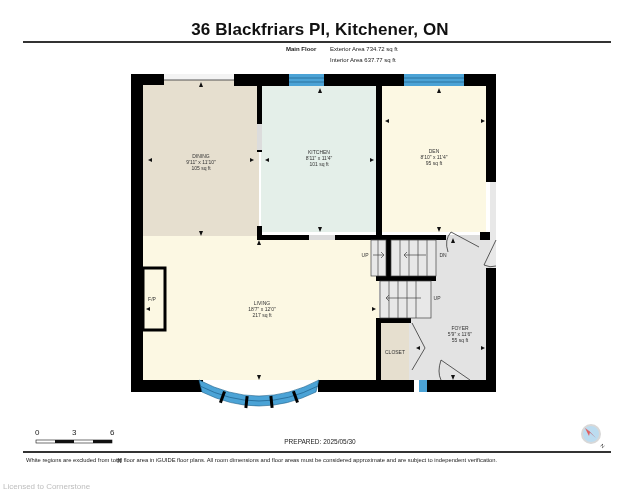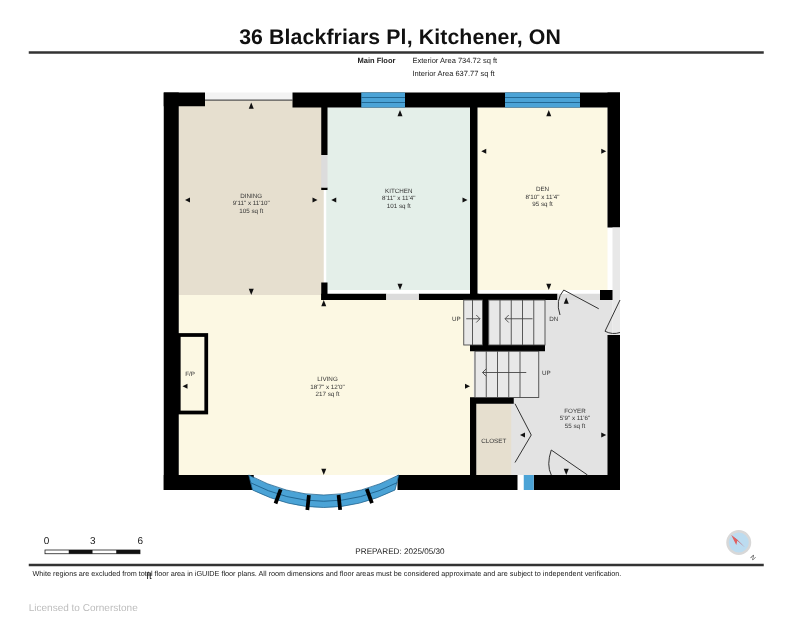--- a/index.html
+++ b/index.html
@@ -6,21 +6,21 @@
   body { width:640px; height:494px; position:relative; overflow:hidden; font-family:"Liberation Sans", sans-serif; color:#111; }
   .title { position:absolute; left:0; width:640px; top:20px; text-align:center; font-size:17px; font-weight:bold; letter-spacing:0.1px; }
   .rule { position:absolute; left:23px; width:588px; height:2px; background:#333; }
   .hdr-label { position:absolute; font-size:6px; color:#222; }
   .hdr-bold { font-weight:bold; }
   svg.plan { position:absolute; left:0; top:0; }
   .room-text { font-family:"Liberation Sans", sans-serif; fill:#333; text-anchor:middle; }
   .scale-lbl { position:absolute; font-size:8px; color:#222; }
   .prepared { position:absolute; left:0; width:640px; top:438px; text-align:center; font-size:6.5px; color:#222; }
   .disclaimer { position:absolute; left:26px; top:457px; font-size:5.8px; color:#222; white-space:nowrap; }
-  .licensed { position:absolute; left:3px; top:482px; font-size:8px; color:#bdbdbd;margin-left:20px; }
+  .licensed { position:absolute; left:3px; top:482px; font-size:8px; color:#bdbdbd; }
 </style>
 </head>
 <body>
 
 <div class="title">36 Blackfriars Pl, Kitchener, ON</div>
 <div class="rule" style="top:41px;"></div>
 <div class="hdr-label hdr-bold" style="left:286px; top:46px;">Main Floor</div>
 <div class="hdr-label" style="left:330px; top:46px;">Exterior Area 734.72 sq ft</div>
 <div class="hdr-label" style="left:330px; top:57px;">Interior Area 637.77 sq ft</div>
 

